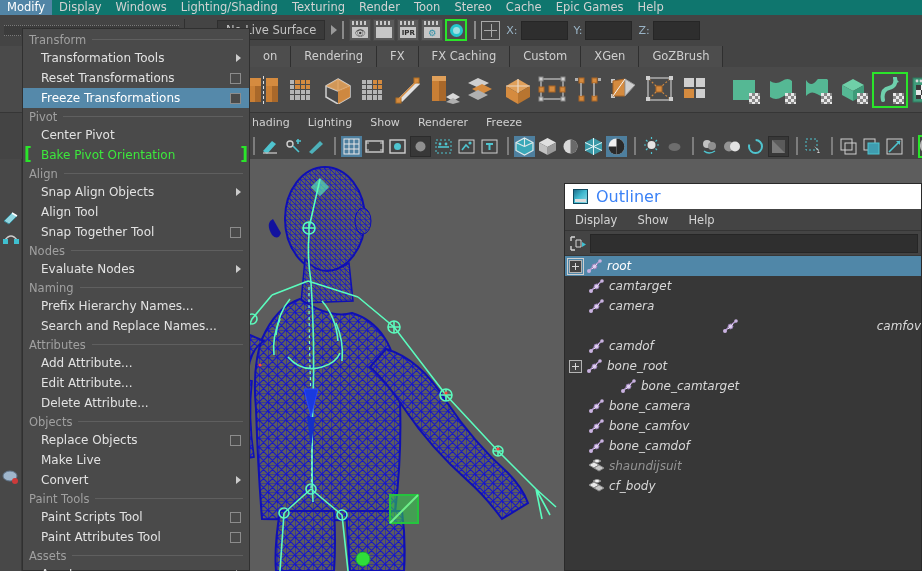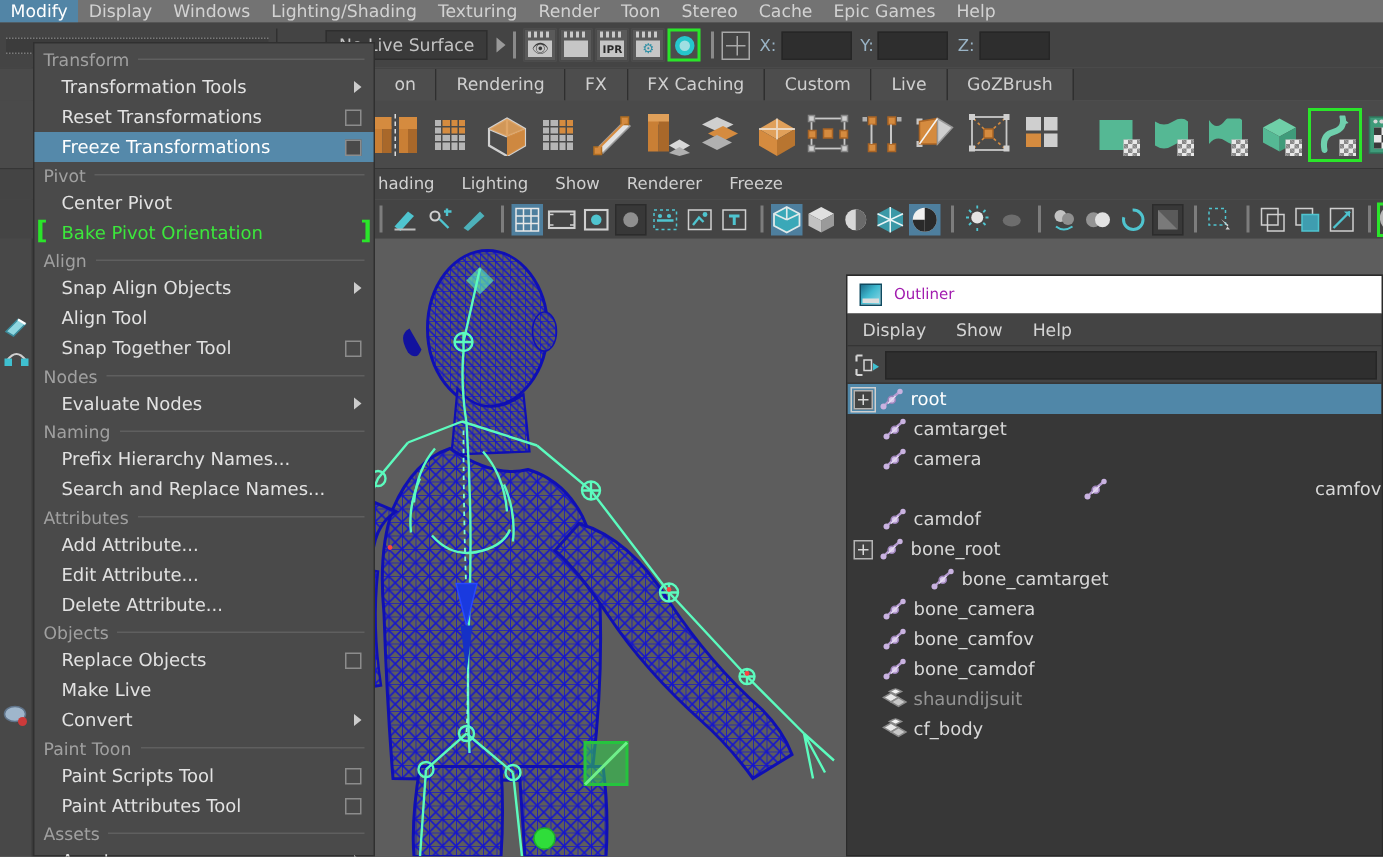--- a/index.html
+++ b/index.html
@@ -9,21 +9,21 @@
     font-family: "DejaVu Sans", sans-serif;
     font-size: 12px;
     color: #c8c8c8;
     overflow: hidden;
   }
   #app { position: relative; width: 922px; height: 571px; }
 
   
   .menubar {
     position: absolute; top: 0; left: 0; width: 922px; height: 15px;
-    background: #737373;
+    background: #0f766e;
     display: flex; align-items: center;
   }
   .menubar .mitem {
     height: 15px; line-height: 15px;
     padding: 0 7px; font-size: 11.5px; color: #d2d2d2;
     white-space: nowrap;
   }
   .menubar .mitem.active { background: #5285a6; color: #ffffff; }
 
   
@@ -212,40 +212,41 @@
   }
   .ol-logo {
     width:15px;height:15px; margin-right:8px; position:relative; flex:0 0 auto;
     background:linear-gradient(135deg,#1d6e8c 0%, #3fb9cf 45%, #8fd9e6 100%);
     border:1px solid #0f4a60;
   }
   .ol-logo::after{
     content:""; position:absolute; left:1px; bottom:1px; right:1px; height:3px;
     background:#dddddd;
   }
-  .ol-title .t { font-size:10px; color:#a21caf; }
+  .ol-title .t { font-size:16px; color:#3b82f6; }
   .ol-menurow {
     height:22px; background:#444444; display:flex; align-items:center;
     border-bottom:1px solid #353535; flex:0 0 auto;
   }
   .ol-menurow .m { font-size:11.5px; color:#d4d4d4; padding:0 10px; }
   .ol-searchrow {
     height:24px; background:#444444; display:flex; align-items:center;
     padding:0 3px; flex:0 0 auto;
   }
   .ol-filtico {
     width:19px; height:19px; position:relative; flex:0 0 auto; margin-right:3px;
   }
   .ol-searchfld {
     flex:1; height:19px; background:#2f2f2f; border:1px solid #262626;
   }
   .ol-tree { flex:1; background:#373737; overflow:hidden; padding-top:1px;}
   .ol-row {
     height:20px; display:flex; align-items:center; font-size:12px; color:#d8d8d8;
     padding-left:4px;
+    font-style:italic;
   }
   .ol-row.sel { background:#5087a8; color:#ffffff; }
   .ol-exp {
     width:13px; height:13px; border:1px solid #b4b4b4; background:#444444;
     position:relative; flex:0 0 auto; margin-right:4px;
   }
   .ol-exp::before,.ol-exp::after{ content:""; position:absolute; background:#d8d8d8;}
   .ol-exp::before{ left:2px; right:2px; top:5px; height:1px;}
   .ol-exp::after{ top:2px; bottom:2px; left:5px; width:1px;}
   .ol-jnt { width:17px;height:17px; flex:0 0 auto; margin-right:4px; position:relative;}
@@ -605,21 +606,21 @@
         <span class="dm-box"></span>
       </div>
       <div class="dm-item">
         <span class="txt">Make Live</span>
       </div>
       <div class="dm-item">
         <span class="txt">Convert</span>
         <span class="dm-arrow"></span>
       </div>
       <div class="dm-sect">
-        <span class="lbl">Paint Toon</span>
+        <span class="lbl">Paint Tools</span>
         <span class="ln"></span>
       </div>
       <div class="dm-item">
         <span class="txt">Paint Scripts Tool</span>
         <span class="dm-box"></span>
       </div>
       <div class="dm-item">
         <span class="txt">Paint Attributes Tool</span>
         <span class="dm-box"></span>
       </div>
@@ -689,21 +690,21 @@
     <input class="coordfld" type="text" readonly="" value="" style="">
   </div>
 
   <div class="shelftabs" id="shelftabs">
     <div style="width:250px;height:21px;background:#4a4a4a;flex:0 0 auto"></div>
   <div class="shelftab">on</div>
       <div class="shelftab">Rendering</div>
       <div class="shelftab">FX</div>
       <div class="shelftab">FX Caching</div>
       <div class="shelftab">Custom</div>
-      <div class="shelftab">Live</div>
+      <div class="shelftab">XGen</div>
       <div class="shelftab">GoZBrush</div>
     </div>
 
   <div class="shelficons">
     <div style="width:247px;flex:0 0 auto"></div>
 
     <div class="sico">
       <div class="cube" style="left:2px;width:12px">
           <div class="lf" style="width:6px"></div>
           <div class="rt" style="left:6px;width:6px"></div>

